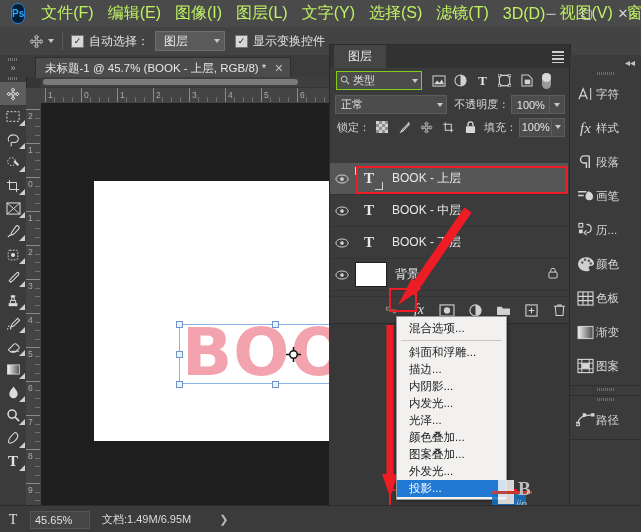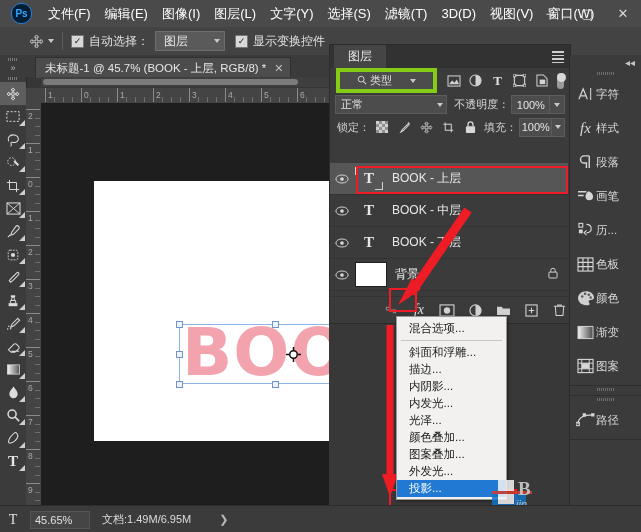--- a/index.html
+++ b/index.html
@@ -24,21 +24,21 @@
     display: flex; align-items: center;
   }
   .ps-logo {
     width: 19px; height: 19px; margin-left: 11px; margin-right: 9px;
     background: #011e36; border: 1px solid #2a7fd4; border-radius: 10px;
     color: #31a8ff; font-size: 10px; font-weight: bold;
     display: flex; align-items: center; justify-content: center;
     font-family: "Liberation Sans", sans-serif;
   }
   .menu-item {
-    padding: 3px 7px; font-size: 13px; color: #ffffff; white-space: nowrap;
+    padding: 3px 7px; font-size: 16px; color: #bef264; white-space: nowrap;
     cursor: default;
   }
   .win-btns { position: absolute; right: 0; top: 0; display: flex; height: 27px; }
   .win-btn {
     width: 36px; height: 27px; display: flex; align-items: center; justify-content: center;
     color: #d8d8d8; font-size: 13px;
   }
 
   
   .optionsbar {
@@ -169,22 +169,22 @@
     background: #454545; display: flex; align-items: center;
     font-size: 12px; color: #e8e8e8;
   }
   .lp-menu { position: absolute; right: 6px; top: 6px; width: 12px; }
   .lp-menu i { display: block; height: 1.5px; background: #cfcfcf; margin-bottom: 2px; }
 
   .lp-filter {
     height: 25px; display: flex; align-items: center; padding: 0 6px; background: #3b3b3b;
   }
   .filter-select {
-    background: #4c4c4c; border: 4px solid #84cc16; height: 17px; width: 78px;
-    display: flex; align-items: center; padding: 0 17px;
+    background: #4c4c4c; border: 1px solid #84cc16; height: 17px; width: 78px;
+    display: flex; align-items: center; padding: 0 3px;
     font-size: 11px; color: #e0e0e0; justify-content: space-between;
   }
   .filter-icons { display: flex; align-items: center; gap: 7px; margin-left: 9px; }
   .filter-icons > span { display: flex; align-items: center; justify-content: center; width: 15px; height: 15px; }
   .toggle-pill {
     margin-left: 8px; width: 9px; height: 16px; background: #9a9a9a; border-radius: 5px; position: relative;
   }
   .toggle-pill::after { content:''; position:absolute; left:0; top:0; width:9px; height:9px; background:#d8d8d8; border-radius:5px; }
 
   .lp-blend {
@@ -877,38 +877,38 @@
               <svg width="16" height="16" viewBox="0 0 17 17">
                 <rect x="1" y="1.5" width="4" height="4" fill="none" stroke="#d6d6d6" stroke-width="1.2"></rect>
                 <rect x="1" y="8" width="4" height="4" fill="#d6d6d6"></rect>
                 <path d="M9 2.5c3 0 5 2 5 4.5S12 11.5 9 11.5M9 14l-2.5-2.5L9 9" fill="none" stroke="#d6d6d6" stroke-width="1.2"></path>
               </svg>
             </span>
             <span class="dock-label">历...</span>
           </div>
           <div class="dock-item">
             <span class="dock-icon">
-              <svg width="17" height="15" viewBox="0 0 18 16">
-                <rect x="1" y="1" width="16" height="14" fill="none" stroke="#d6d6d6" stroke-width="1.2"></rect>
-                <path d="M1 5.7h16M1 10.3h16M6.3 1v14M11.7 1v14" stroke="#d6d6d6" stroke-width="1.2"></path>
-              </svg>
-            </span>
-            <span class="dock-label">色板</span>
-          </div>
-          <div class="dock-item">
-            <span class="dock-icon">
               <svg width="18" height="16" viewBox="0 0 19 17">
                 <path d="M9.5 1.2C14 1.2 18 4 18 8c0 2.2-2 2.6-3.4 2.6-1.2 0-2.3.5-2.3 1.7 0 1.3 1.1 1.5 1.1 2.5 0 .9-1 1.4-3.9 1.4C5 16.2 1 13 1 8.6S5 1.2 9.5 1.2z" fill="#cfcfcf"></path>
                 <circle cx="5.5" cy="7" r="1.3" fill="#555"></circle>
                 <circle cx="8.5" cy="4" r="1.3" fill="#555"></circle>
                 <circle cx="12.5" cy="5" r="1.3" fill="#555"></circle>
                 <circle cx="14.5" cy="8" r="1.3" fill="#555"></circle>
               </svg>
             </span>
             <span class="dock-label">颜色</span>
+          </div>
+          <div class="dock-item">
+            <span class="dock-icon">
+              <svg width="17" height="15" viewBox="0 0 18 16">
+                <rect x="1" y="1" width="16" height="14" fill="none" stroke="#d6d6d6" stroke-width="1.2"></rect>
+                <path d="M1 5.7h16M1 10.3h16M6.3 1v14M11.7 1v14" stroke="#d6d6d6" stroke-width="1.2"></path>
+              </svg>
+            </span>
+            <span class="dock-label">色板</span>
           </div>
           <div class="dock-item">
             <span class="dock-icon">
               <svg width="17" height="15" viewBox="0 0 18 16">
                 <defs>
                   <linearGradient id="dg" x1="0" x2="1">
                     <stop offset="0" stop-color="#f2f2f2"></stop>
                     <stop offset="1" stop-color="#4a4a4a"></stop>
                   </linearGradient>
                 </defs>

